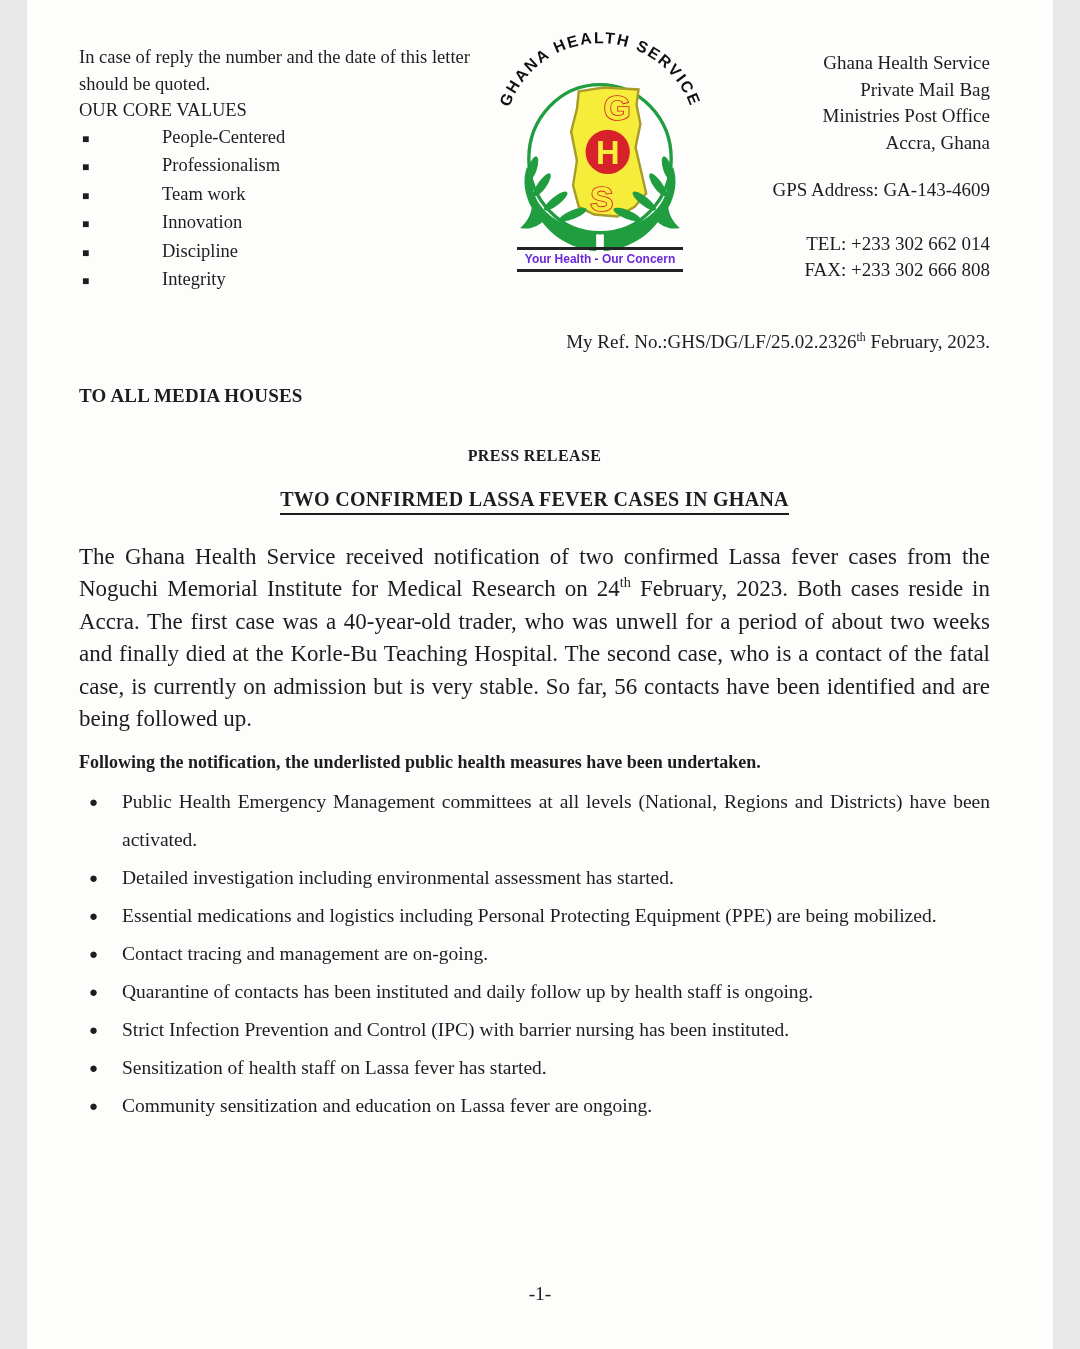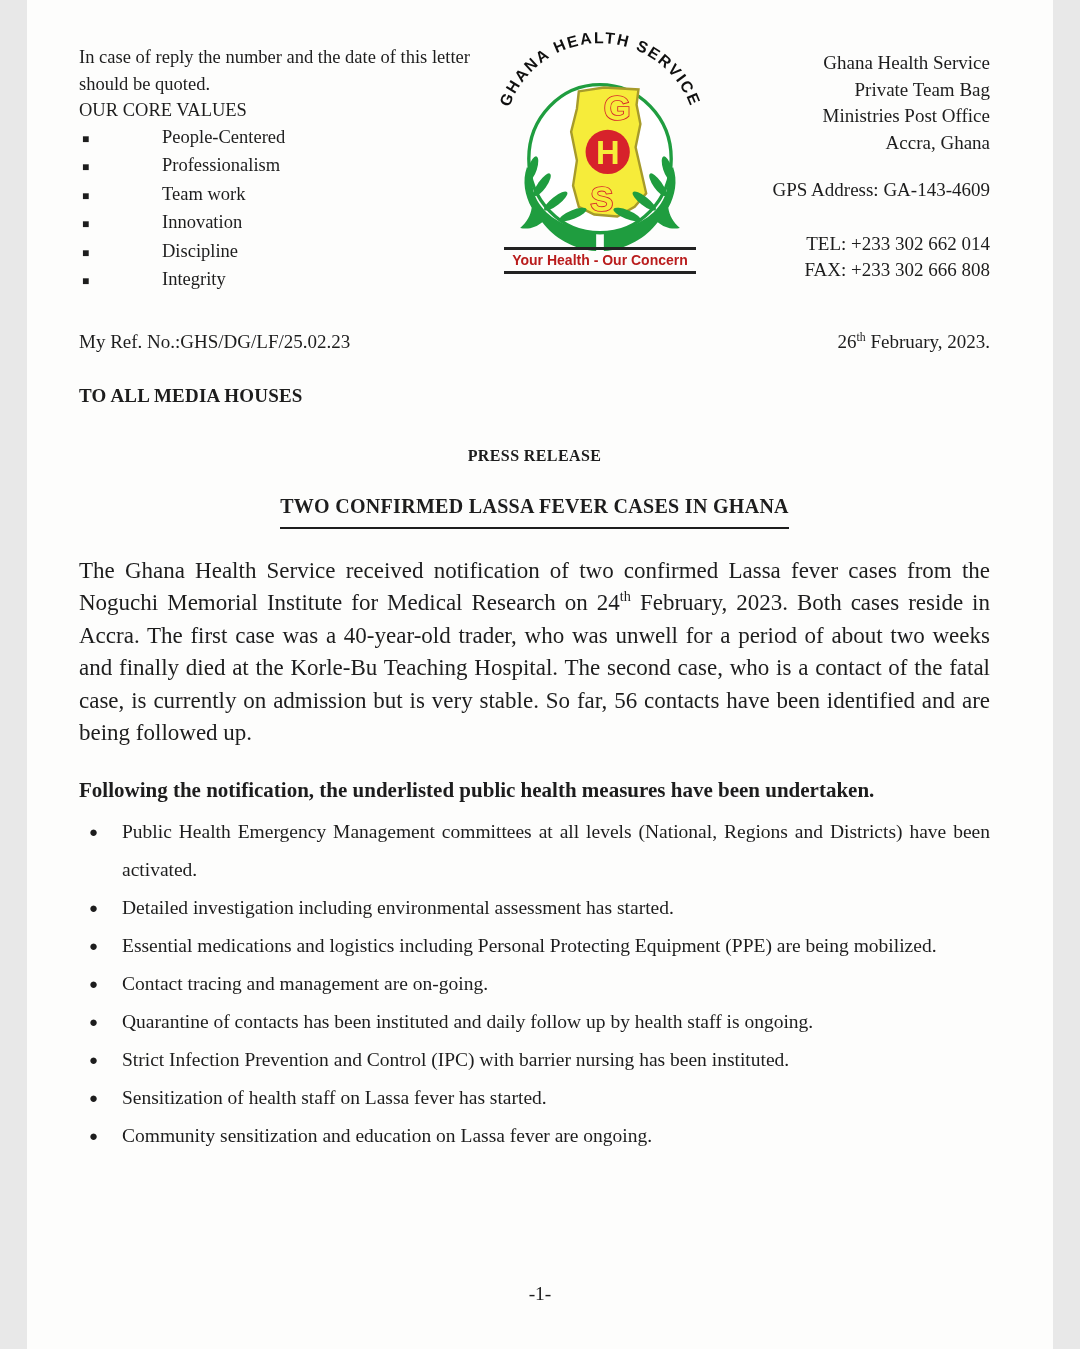--- a/index.html
+++ b/index.html
@@ -20,40 +20,40 @@
   .core-values{list-style:none;margin:0;padding:0;}
   .core-values li{display:flex;align-items:baseline;padding-left:3px;}
   .sq{width:80px;font-size:12px;flex-shrink:0;}
   .lh-center{width:232px;margin-top:-20px;display:flex;flex-direction:column;align-items:center;flex-shrink:0;}
   .logo-svg{display:block;}
   .logo-tagline{
     margin-top:-6px;
     border-top:3px solid #222;border-bottom:3px solid #222;
     padding:2px 8px 3px 8px;
     font-family:"Liberation Sans","DejaVu Sans",sans-serif;
-    font-weight:bold;font-size:14px;color:#b91c1c;
+    font-weight:bold;font-size:12px;color:#6d28d9;
     white-space:nowrap;
   }
   .lh-right{flex:1;text-align:right;font-size:19px;line-height:26.5px;padding-top:6px;}
   .gps-line{margin-top:21px;}
   .telfax{margin-top:27px;}
   
-  .refs{margin-top:34px;display:flex;justify-content:space-between;font-size:19px;line-height:26px;}
+  .refs{margin-top:34px;display:flex;justify-content:flex-end;font-size:19px;line-height:26px;}
   .your-ref{font-size:19px;line-height:26px;}
   sup{font-size:0.62em;vertical-align:super;line-height:0;}
   .recipient{margin-top:30px;font-weight:bold;font-size:19px;letter-spacing:0.2px;}
   
   .title-block{margin-top:40px;text-align:center;}
   .title1{font-weight:bold;font-size:16px;letter-spacing:0.4px;}
-  .title2{display:inline-block;margin-top:12px;font-weight:bold;font-size:20px;letter-spacing:0.3px;
-          border-bottom:2.5px solid #1d1d1d;padding-bottom:9px;}
+  .title2{display:inline-block;margin-top:5px;font-weight:bold;font-size:20px;letter-spacing:0.3px;
+          border-bottom:2.5px solid #1d1d1d;padding-bottom:2px;}
   
   .para{margin:26px 0 0 0;text-align:justify;font-size:23px;line-height:32.5px;}
   .para-2{margin-top:30px;}
-  .measures-heading{margin-top:28px;font-weight:bold;font-size:21px;}
+  .measures-heading{margin-top:16px;font-weight:bold;font-size:18px;}
   .measures{list-style:none;margin:10px 0 0 0;padding:0;}
   .measures li{display:flex;font-size:19.5px;line-height:38px;}
   .dot{padding-left:10px;width:33px;flex-shrink:0;font-size:15px;}
   .li-txt{flex:1;text-align:justify;}
   
   .footer{position:absolute;bottom:44px;left:0;width:100%;text-align:center;font-size:19.5px;}
 </style>
 </head>
 <body>
 
@@ -124,21 +124,21 @@
             <ellipse cx="64" cy="184" rx="4.5" ry="15" transform="rotate(52 64 184)"></ellipse>
             <ellipse cx="82" cy="198" rx="4.5" ry="15" transform="rotate(68 82 198)"></ellipse>
           </g>
         </g>
       </svg>
       <div class="logo-tagline">Your Health - Our Concern</div>
     </div>
 
     <div class="lh-right">
       <div>Ghana Health Service</div>
-      <div>Private Team Bag</div>
+      <div>Private Mail Bag</div>
       <div>Ministries Post Office</div>
       <div>Accra, Ghana</div>
       <div class="gps-line">GPS Address: GA-143-4609</div>
       <div class="telfax">
         <div>TEL: +233 302 662 014</div>
         <div>FAX:  +233 302 666 808</div>
       </div>
     </div>
   </div>
 

